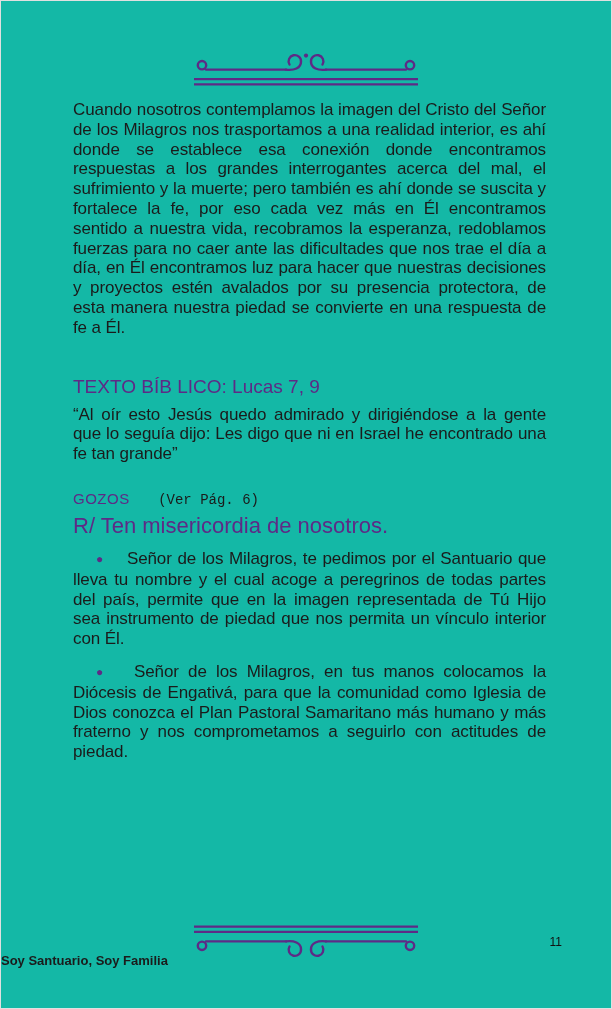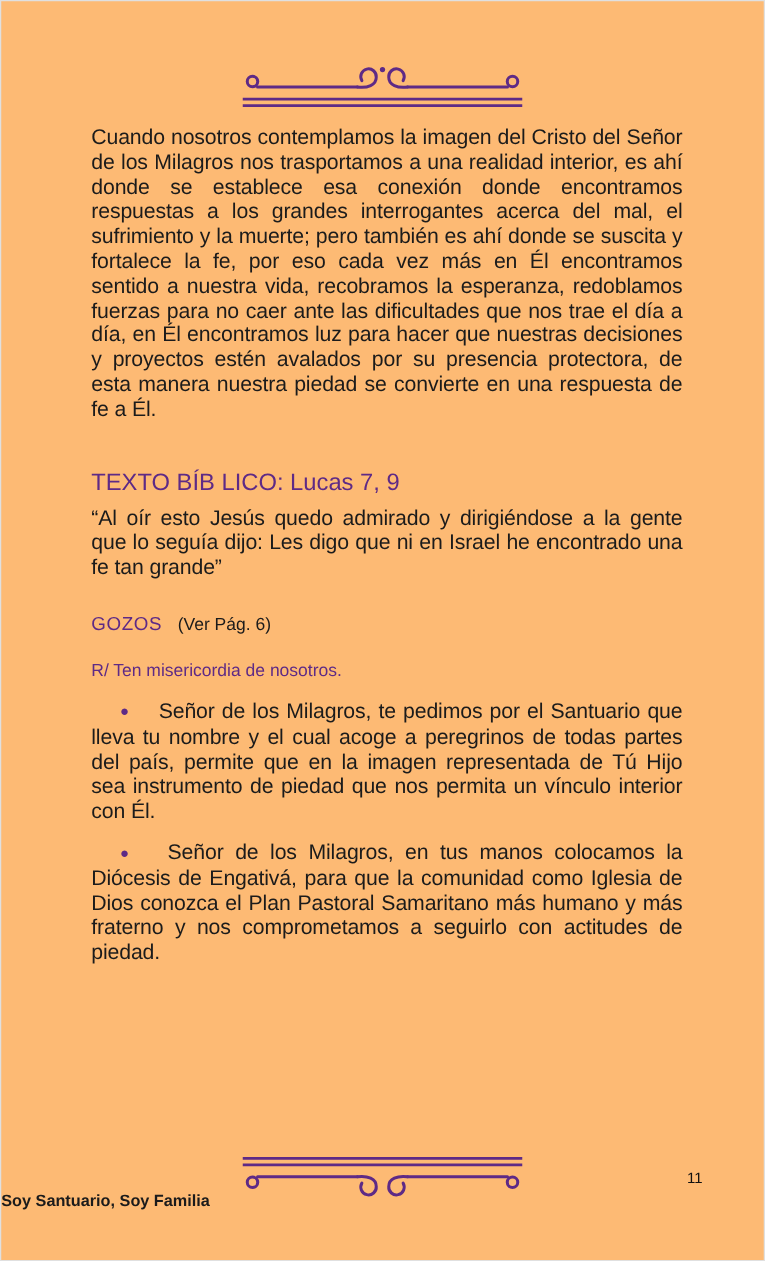--- a/index.html
+++ b/index.html
@@ -1,20 +1,20 @@
 <!DOCTYPE html>
 <html><head>
 <meta charset="utf-8">
 <style>
   html, body { margin: 0; padding: 0; background: #ffffff; }
   .page {
     position: relative;
     width: 612px;
     height: 1009px;
-    background: #fdba74;
+    background: #14b8a6;
     font-family: "Liberation Sans", sans-serif;
     color: #1b1b1b;
     overflow: hidden;
     box-sizing: border-box;
     border: 1px solid #e0e0e0;
   }
 
   
   .orn-top {
     position: absolute;
@@ -63,33 +63,34 @@
 
   .gozos-row { margin-top: 24px; line-height: 24px; }
   .gozos-label {
     font-size: 15px;
     color: #5e2a86;
     letter-spacing: 0.5px;
   }
   .gozos-note {
     font-size: 14px;
     color: #1b1b1b;
-    margin-left: 8px;
+    margin-left: 24px;
+    font-family: Liberation Mono, monospace;
   }
 
   .h-peticiones {
     margin-top: 15px;
     font-size: 19px;
     line-height: 21px;
     color: #5e2a86;
     letter-spacing: 0.3px;
   }
   .response {
-    margin-top: 14px;
-    font-size: 14px;
+    margin-top: 4px;
+    font-size: 22px;
     line-height: 20px;
     color: #5e2a86;
   }
 
   .petition {
     margin: 13px 0 0 0;
     font-size: 17px;
     line-height: 19.8px;
     text-align: justify;
     text-indent: 23px;

